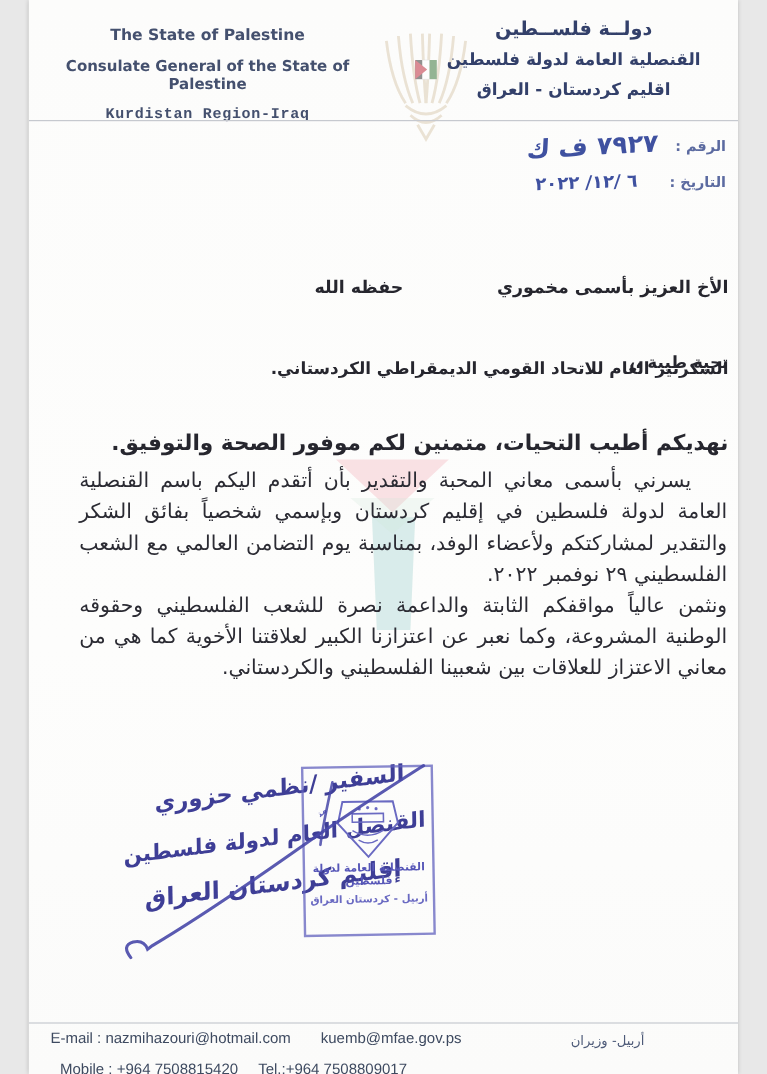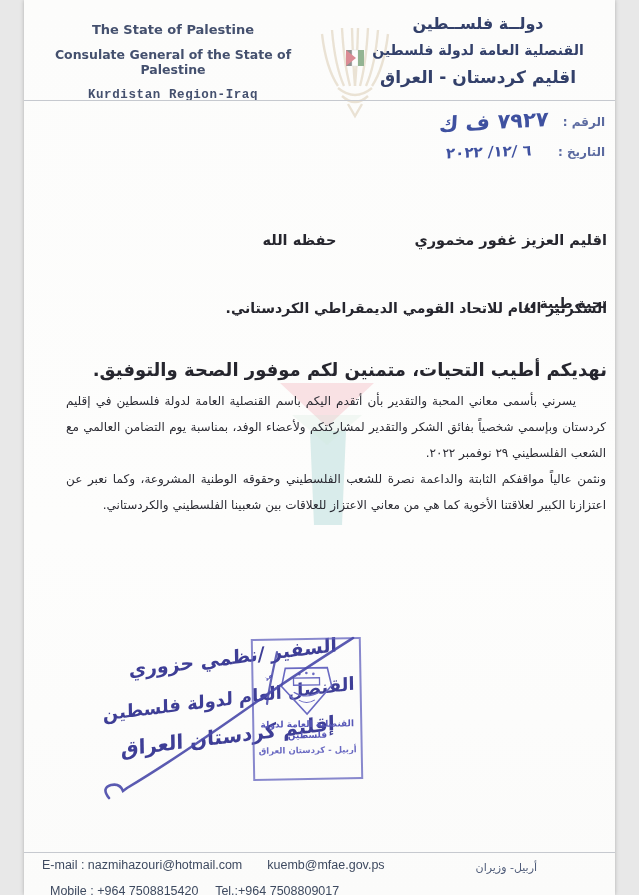--- a/index.html
+++ b/index.html
@@ -12,21 +12,21 @@
   
   .lh-en { position:absolute; left:6px; top:22px; width:286px; text-align:center;
            color:#44506e; font-weight:bold; font-family:"DejaVu Sans",sans-serif; }
   .lh-en .l1 { font-size:13px;   margin-bottom:10px; }
   .lh-en .l2 { font-size:12.5px; margin-bottom:11px; }
   .lh-en .l3 { font-size:12.5px; letter-spacing:.6px;font-family:Liberation Mono, monospace; }
   .lh-ar { position:absolute; right:12px; top:14px; width:250px; text-align:center;
            color:#33406a; font-weight:bold; direction:rtl; }
   .lh-ar .l1 { font-size:16px;   margin-bottom:9px; }
   .lh-ar .l2 { font-size:14px;   margin-bottom:9px; }
-  .lh-ar .l3 { font-size:17px; font-weight:bold; }
+  .lh-ar .l3 { font-size:14px; font-weight:bold; }
   .emblem { position:absolute; left:284px; top:24px; width:94px; height:96px; opacity:.55; }
   .rule-top    { position:absolute; top:100px; left:0; width:639px; border-top:1.5px solid #c6c9cf; }
   .rule-bottom { position:absolute; top:852px; left:0; width:639px; border-top:1.5px solid #c6c9cf; }
 
   
   .ref { position:absolute; top:110px; right:10px; direction:rtl; color:#5b6aa0; }
   .ref-row { display:flex; align-items:center; }
   .ref-label { font-size:12px; font-weight:bold; color:#5b6aa0; }
   .ref-num { display:inline-block; margin-right:14px; font-size:21px; color:#3f51a0;
              transform:rotate(-3deg) skewX(-6deg); font-weight:bold; letter-spacing:2px; }
@@ -35,21 +35,21 @@
   .ref-row.r2 { margin-top:9px; }
 
   
   .ar { direction:rtl; color:#26262e; }
   .salutation { position:absolute; top:232px; right:8px; left:45px; display:flex;
                 direction:rtl; gap:78px; font-weight:bold; font-size:14.5px; }
   .recipient-title { position:absolute; top:264px; right:8px; font-weight:bold; font-size:14px;margin-top:36px; }
   .greeting  { position:absolute; top:295px; right:8px; font-weight:bold; font-size:14px; }
   .opening   { position:absolute; top:359px; right:8px; font-weight:bold; font-size:18px; }
   .paragraphs { position:absolute; top:388px; left:42px; right:9px; direction:rtl;
-                text-align:justify; font-size:12px; line-height:26px; color:#2b2b33; }
+                text-align:justify; font-size:17px; line-height:26px; color:#2b2b33; }
   .paragraphs p { margin:0; }
   .paragraphs p.indent { text-indent:30px; }
   .closing { position:absolute; top:597px; right:170px; font-weight:bold; font-size:14px; }
 
   
   .flag-mark { position:absolute; left:238px; top:375px; width:130px; height:165px; pointer-events:none; }
 
   
   .sig { position:absolute; direction:rtl; color:#3e3e96; font-weight:bold; white-space:nowrap; }
   .sig1 { top:646px; left:104px; font-size:19px; transform:rotate(-7deg) skewX(-6deg); }
@@ -139,21 +139,21 @@
     </div>
   </div>
 
   <svg class="flag-mark" viewBox="0 0 130 165">
     <polygon points="18,8 112,8 65,52" fill="#ef9aa6" opacity="0.28"></polygon>
     <polygon points="48,56 84,56 80,150 52,150" fill="#6fbdb9" opacity="0.25"></polygon>
     <polygon points="30,40 100,40 65,70" fill="#cfe6d8" opacity="0.25"></polygon>
   </svg>
 
   <div class="salutation ar">
-    <span>اقليم العزيز غفور مخموري</span>
+    <span>الأخ العزيز بأسمى مخموري</span>
     <span>حفظه الله</span>
   </div>
   <div class="recipient-title ar">السكرتير العام للاتحاد القومي الديمقراطي الكردستاني.</div>
   <div class="greeting ar">تحية طيبة ،،</div>
   <div class="opening ar">نهديكم أطيب التحيات، متمنين لكم موفور الصحة والتوفيق.</div>
 
   <div class="paragraphs">
     <p class="indent">يسرني بأسمى معاني المحبة والتقدير بأن أتقدم اليكم باسم القنصلية العامة لدولة فلسطين في إقليم كردستان وبإسمي شخصياً بفائق الشكر والتقدير لمشاركتكم ولأعضاء الوفد، بمناسبة يوم التضامن العالمي مع الشعب الفلسطيني ٢٩ نوفمبر ٢٠٢٢.</p>
     <p>ونثمن عالياً مواقفكم الثابتة والداعمة نصرة للشعب الفلسطيني وحقوقه الوطنية المشروعة، وكما نعبر عن اعتزازنا الكبير لعلاقتنا الأخوية كما هي من معاني الاعتزاز للعلاقات بين شعبينا الفلسطيني والكردستاني.</p>
   </div>

